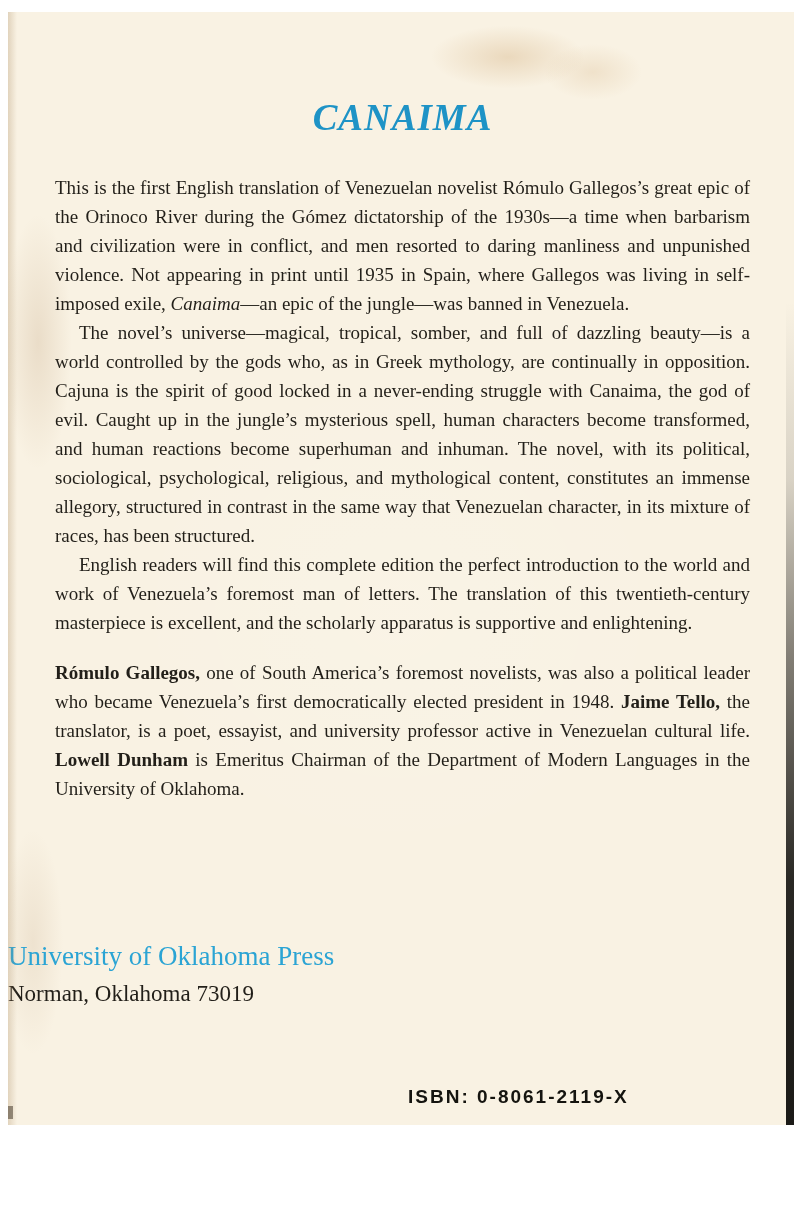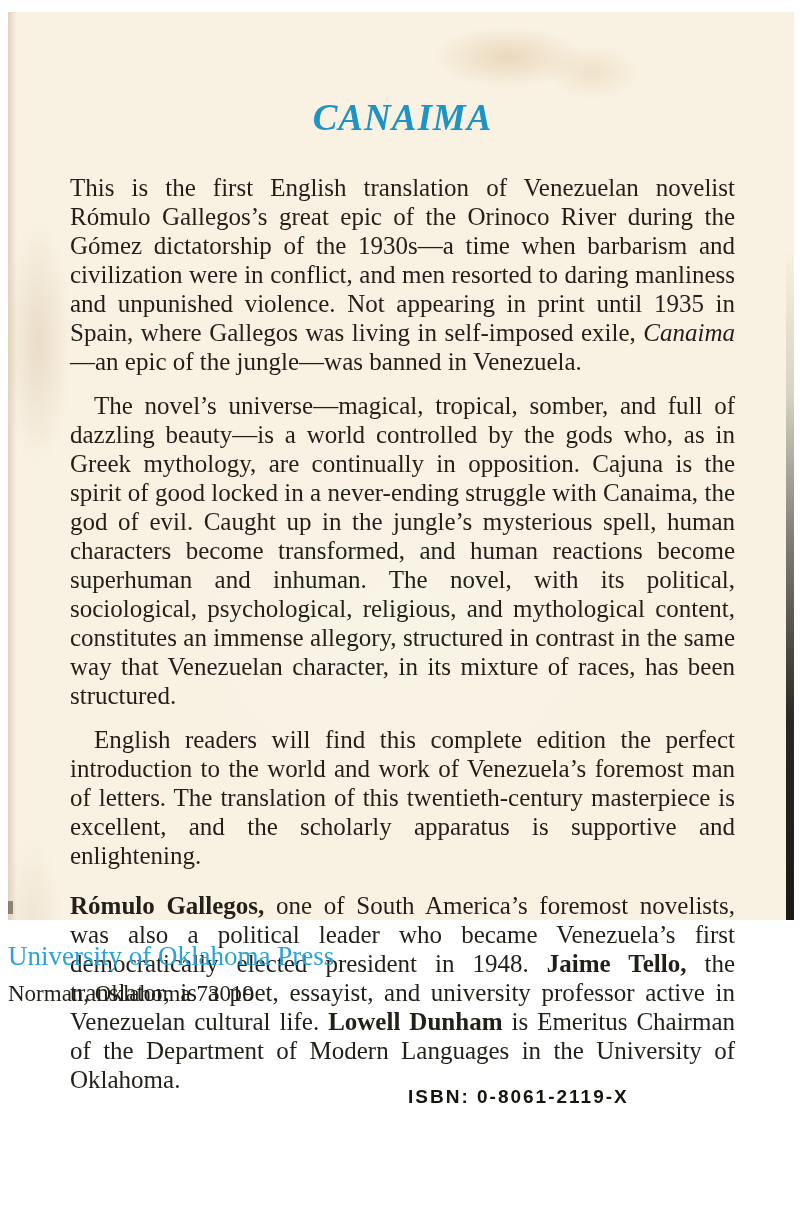--- a/index.html
+++ b/index.html
@@ -5,21 +5,21 @@
   html, body { margin: 0; padding: 0; }
   body {
     width: 800px; height: 1223px;
     background: var(--scan-bg, #ffffff);
     position: relative;
     font-family: "Liberation Serif", serif;
     overflow: hidden;
   }
   .paper {
     position: absolute; left: 8px; top: 12px;
-    width: 786px; height: 908px;
+    width: 786px; height: 1113px;
     box-sizing: border-box;
     padding: 84px 44px 0 47px;
     color: var(--ink, #221f19);
     background:
       radial-gradient(ellipse 110px 45px at 500px 45px, rgba(196,150,90,0.28), rgba(196,150,90,0) 70%),
       radial-gradient(ellipse 70px 40px at 585px 60px, rgba(196,150,90,0.18), rgba(196,150,90,0) 70%),
       radial-gradient(ellipse 45px 170px at 30px 330px, rgba(180,145,105,0.22), rgba(180,145,105,0) 75%),
       radial-gradient(ellipse 40px 150px at 25px 930px, rgba(180,145,105,0.16), rgba(180,145,105,0) 75%),
       radial-gradient(ellipse 420px 380px at 390px 600px, rgba(255,255,255,0.10), rgba(255,255,255,0) 70%);
     background-color: var(--paper, #f9f2e3);
@@ -44,22 +44,22 @@
     margin: 0 0 34px 0;
     text-align: center;
     font-family: "Liberation Serif", serif;
     font-style: italic;
     font-weight: bold;
     font-size: 37px;
     letter-spacing: 1px;
     color: var(--title-blue, #1e93c6);
   }
   .body {
-    margin: 15px;
-    font-size: 25px;
+    margin: 0;
+    font-size: 19px;
     line-height: 29px;
     text-align: justify;
   }
   .indent { text-indent: 24px; }
   .bio { margin-top: 21px; }
   .bio strong { font-weight: bold; }
   .credit {
     margin: 18px 0 0 0;
     font-size: 18px;
     line-height: 24px;

